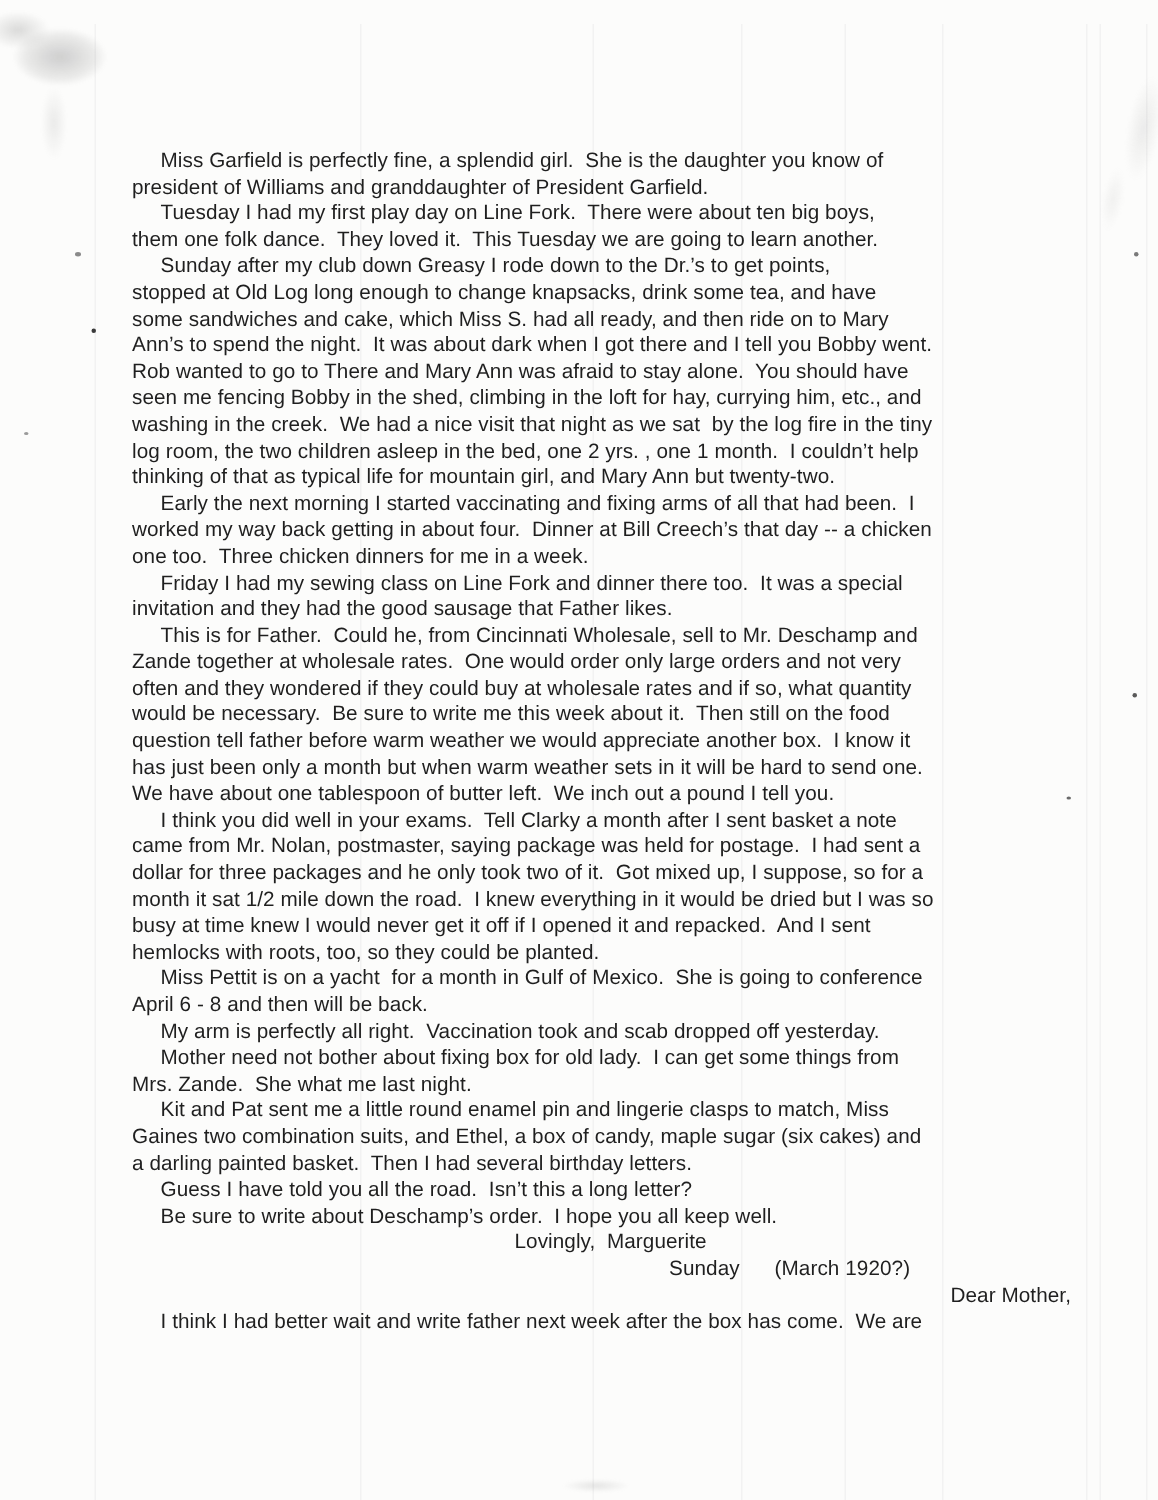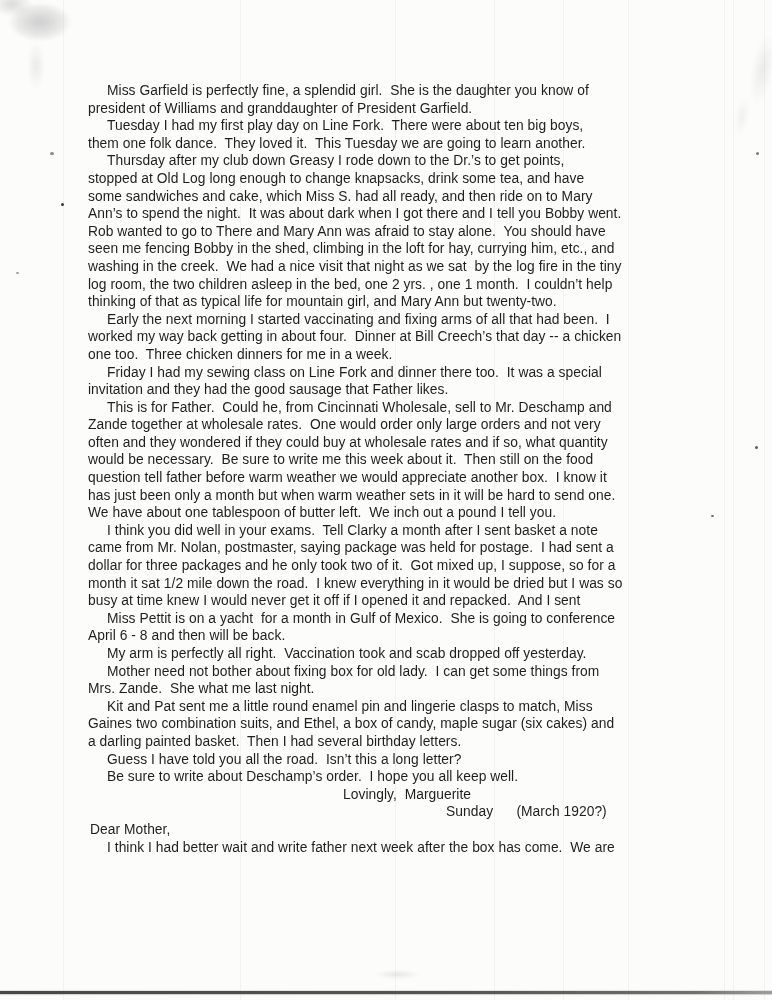--- a/index.html
+++ b/index.html
@@ -6,33 +6,33 @@
     --paper:#fcfcfb;
     --ink:#1f1f1f;
   }
   html,body{margin:0;padding:0;}
   body{
     width:772px;height:1000px;
     background:var(--paper);
     overflow:hidden;position:relative;
     font-family:"Liberation Sans", sans-serif;
   }
-  .page{position:absolute;inset:0;}
+  .page{position:absolute;inset:0;margin-top:16px;}
 
   
   .letter{
     position:absolute;left:88px;top:82px;width:626px;
     font-size:13.8px;line-height:17.6px;color:var(--ink);
     letter-spacing:.05px;
   }
   .line{white-space:pre;height:17.6px;}
   .line.indent{padding-left:19px;}
   .line.sig1{padding-left:255px;}
   .line.sig2{padding-left:358px;}
-  .line.salutation{padding-left:2px;}
+  .line.salutation{padding-left:2px;text-align:right;}
   .u{text-underline-offset:2px;}
 
   
   .scanner-line{
     position:absolute;left:0;top:991px;width:772px;height:2.5px;
     background:linear-gradient(to right,#474747,#555 60%,#6f6f6f 90%,#9a9a9a 99%);
     box-shadow:0 1px 1px rgba(0,0,0,.18), 0 -1px 1px rgba(0,0,0,.10);
   }
   .streak{position:absolute;top:0;width:1px;height:1000px;background:rgba(120,120,130,.07);}
   .smudge-tl{
@@ -85,21 +85,21 @@
   <div class="speck" style="left:711px;top:515px;width:3px;height:2px;background:#6a6a6a"></div>
   <div class="speck" style="left:561px;top:548px;width:3px;height:2px;background:#9a9a9a"></div>
 
   <div class="scanner-line"></div>
 
   <div class="letter">
       <div class="line indent">Miss Garfield is perfectly fine, a splendid girl.  She is the daughter you know of</div>
       <div class="line normal">president of Williams and granddaughter of President Garfield.</div>
       <div class="line indent">Tuesday I had my first play day on Line Fork.  There were about ten big boys,</div>
       <div class="line normal"><span>them one folk dance.  They </span><span class="u">loved</span><span> it.  This Tuesday we are going to learn another.</span></div>
-      <div class="line indent">Thursday after my club down Greasy I rode down to the Dr.’s to get points,</div>
+      <div class="line indent">Sunday after my club down Greasy I rode down to the Dr.’s to get points,</div>
       <div class="line normal">stopped at Old Log long enough to change knapsacks, drink some tea, and have</div>
       <div class="line normal">some sandwiches and cake, which Miss S. had all ready, and then ride on to Mary</div>
       <div class="line normal">Ann’s to spend the night.  It was about dark when I got there and I tell you Bobby went.</div>
       <div class="line normal">Rob wanted to go to There and Mary Ann was afraid to stay alone.  You should have</div>
       <div class="line normal">seen me fencing Bobby in the shed, climbing in the loft for hay, currying him, etc., and</div>
       <div class="line normal">washing in the creek.  We had a nice visit that night as we sat  by the log fire in the tiny</div>
       <div class="line normal">log room, the two children asleep in the bed, one 2 yrs. , one 1 month.  I couldn’t help</div>
       <div class="line normal">thinking of that as typical life for mountain girl, and Mary Ann but twenty-two.</div>
       <div class="line indent">Early the next morning I started vaccinating and fixing arms of all that had been.  I</div>
       <div class="line normal">worked my way back getting in about four.  Dinner at Bill Creech’s that day -- a chicken</div>
@@ -111,20 +111,21 @@
       <div class="line normal">often and they wondered if they could buy at wholesale rates and if so, what quantity</div>
       <div class="line normal">would be necessary.  Be sure to write me this week about it.  Then still on the food</div>
       <div class="line normal">question tell father before warm weather we would appreciate another box.  I know it</div>
       <div class="line normal">has just been only a month but when warm weather sets in it will be hard to send one.</div>
       <div class="line normal">We have about one tablespoon of butter left.  We inch out a pound I tell you.</div>
       <div class="line indent">I think you did well in your exams.  Tell Clarky a month after I sent basket a note</div>
       <div class="line normal">came from Mr. Nolan, postmaster, saying package was held for postage.  I had sent a</div>
       <div class="line normal">dollar for three packages and he only took two of it.  Got mixed up, I suppose, so for a</div>
       <div class="line normal">month it sat 1/2 mile down the road.  I knew everything in it would be dried but I was so</div>
       <div class="line normal">busy at time knew I would never get it off if I opened it and repacked.  And I sent</div>
+      <div class="line normal">hemlocks with roots, too, so they could be planted.</div>
       <div class="line indent">Miss Pettit is on a yacht  for a month in Gulf of Mexico.  She is going to conference</div>
       <div class="line normal">April 6 - 8 and then will be back.</div>
       <div class="line indent">My arm is perfectly all right.  Vaccination took and scab dropped off yesterday.</div>
       <div class="line indent">Mother need not bother about fixing box for old lady.  I can get some things from</div>
       <div class="line normal">Mrs. Zande.  She what me last night.</div>
       <div class="line indent">Kit and Pat sent me a little round enamel pin and lingerie clasps to match, Miss</div>
       <div class="line normal">Gaines two combination suits, and Ethel, a box of candy, maple sugar (six cakes) and</div>
       <div class="line normal">a darling painted basket.  Then I had several birthday letters.</div>
       <div class="line indent">Guess I have told you all the road.  Isn’t this a long letter?</div>
       <div class="line indent">Be sure to write about Deschamp’s order.  I hope you all keep well.</div>

